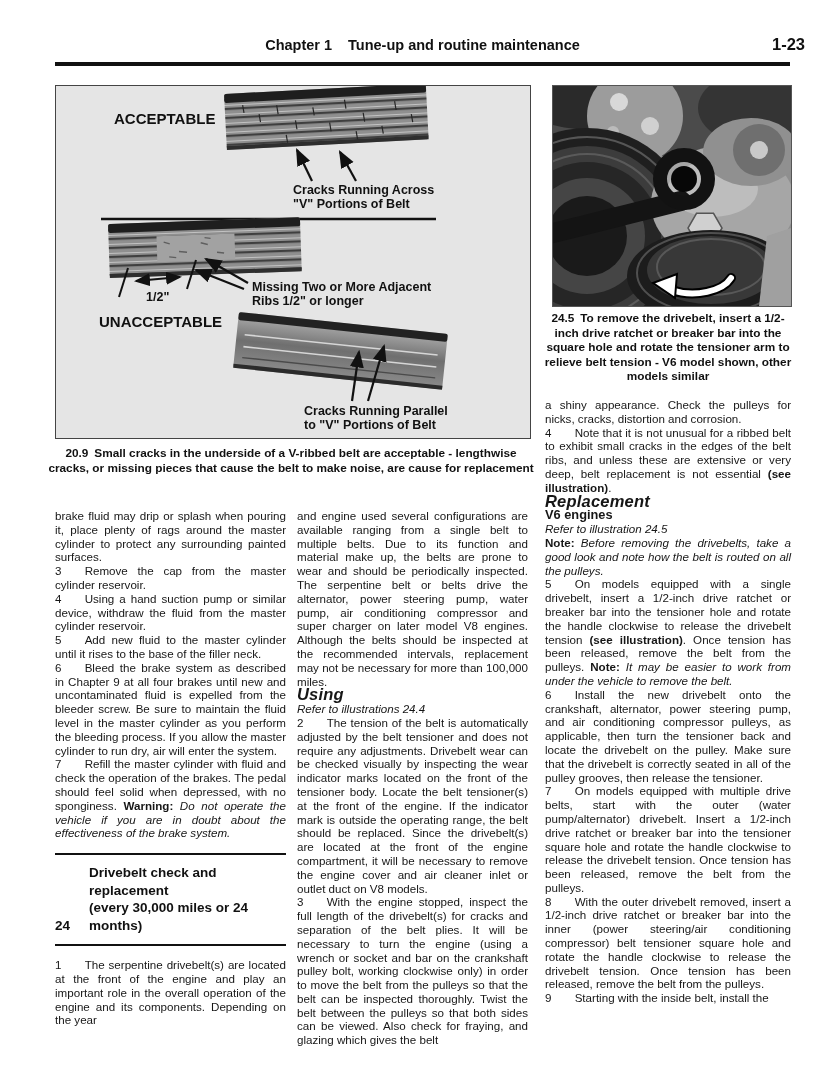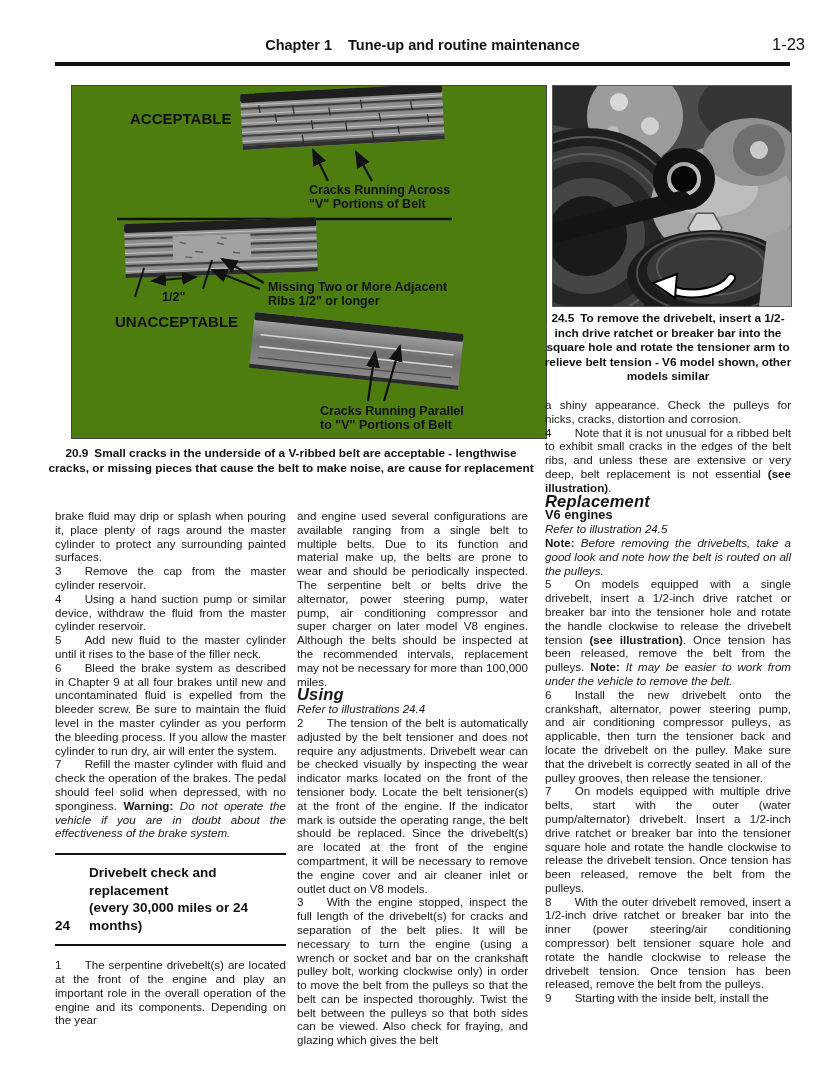--- a/index.html
+++ b/index.html
@@ -2,24 +2,24 @@
 <html><head>
 <meta charset="utf-8">
 <style>
   html,body{margin:0;padding:0;background:#fff;}
   .page{position:relative;width:833px;height:1066px;background:#ffffff;overflow:hidden;
         font-family:"Liberation Sans",sans-serif;color:#141414;padding-left:15px;}
   
   .header-title{position:absolute;left:55px;top:37px;width:735px;text-align:center;
         font-weight:bold;font-size:14.5px;color:#111;}
   .header-title .chap{margin-right:16px;}
-  .header-page-number{position:absolute;right:43px;top:35px;font-weight:normal;font-size:16.5px;color:#111;}
+  .header-page-number{position:absolute;right:43px;top:35px;font-weight:bold;font-size:16.5px;color:#111;}
   .header-rule{position:absolute;left:55px;top:62px;width:735px;height:4px;background:#111;}
   
-  .figure-box{position:absolute;left:55px;top:85px;width:474px;height:352px;border:1px solid #444;background:#4d7c0f;margin-left:16px;}
+  .figure-box{position:absolute;left:55px;top:85px;width:474px;height:352px;border:1px solid #444;background:#e5e5e5;}
   .fig-label-lg{font-family:"Liberation Sans",sans-serif;font-weight:bold;font-size:15px;fill:#111;}
   .fig-label{font-family:"Liberation Sans",sans-serif;font-weight:bold;font-size:12.5px;fill:#111;}
   .caption{position:absolute;text-align:center;font-weight:bold;color:#111;}
   .caption-244{left:45px;top:446px;width:492px;font-size:11.8px;line-height:15px;}
   .caption-245{left:543px;top:311px;width:250px;font-size:11.8px;line-height:14.6px;}
   
   .photo-box{position:absolute;left:552px;top:85px;width:238px;height:220px;border:1px solid #555;background:#8f8f8f;}
   .photo-box svg{display:block;}
   
   .col{position:absolute;font-size:11.6px;line-height:13.8px;text-align:justify;color:#161616;}

